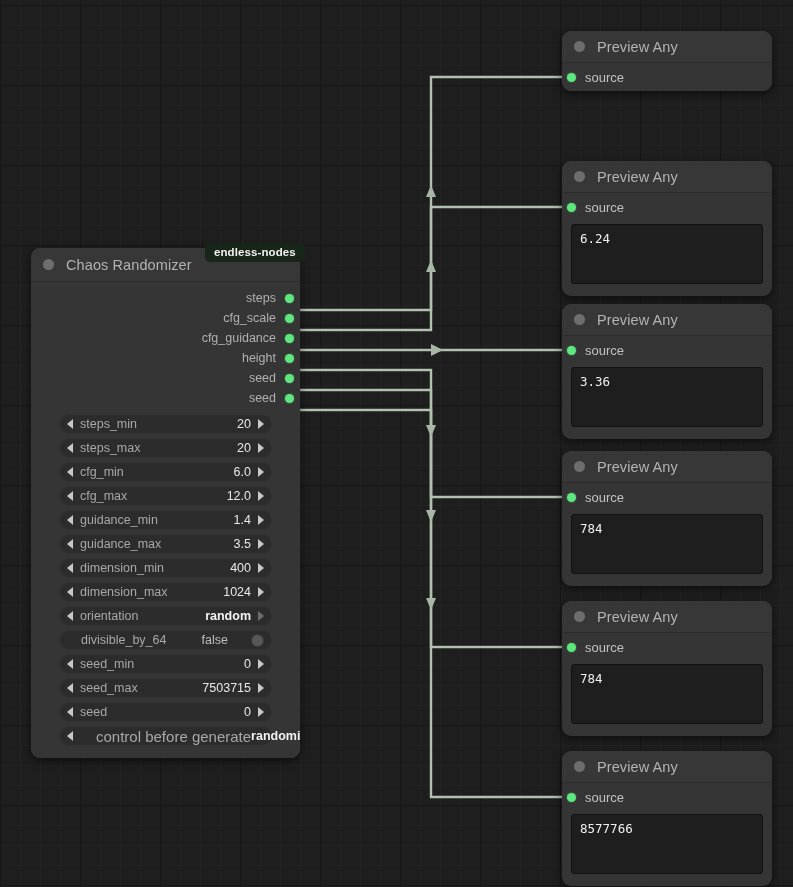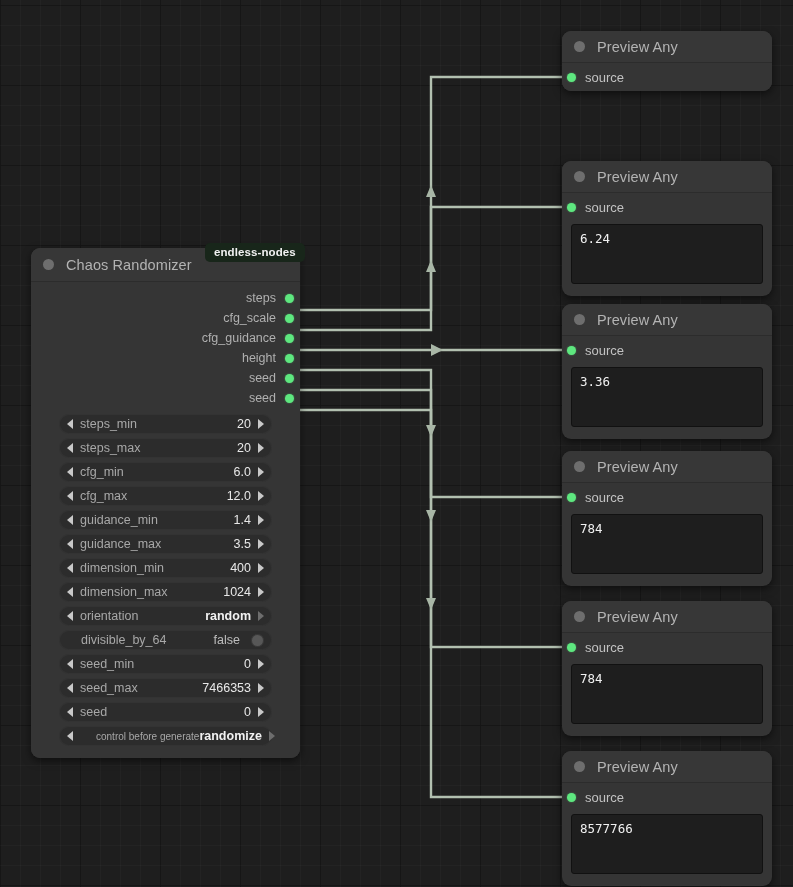--- a/index.html
+++ b/index.html
@@ -78,28 +78,28 @@
   .w-arrow.dim.right{border-left-color:#6d6d6d;}
   .w-name{
     color:#a8a8a8;font-size:12.5px;margin-left:7px;white-space:nowrap;
   }
   .w-val{
     margin-left:auto;margin-right:7px;
     color:#e8e8e8;font-size:12.5px;white-space:nowrap;
   }
   .w-val.bold{font-weight:bold;color:#f2f2f2;}
   .widget.combo .w-name{margin-left:7px;}
-  .widget.wide-label .w-name{font-size:10px;margin-left:23px;}
+  .widget.wide-label .w-name{font-size:15px;margin-left:23px;}
   .toggle-knob{
     width:13px;height:13px;border-radius:50%;
     background:#575757;flex:none;margin-left:3px;
     box-shadow:inset 0 0 0 1px rgba(0,0,0,.35);
   }
   .widget.toggle .w-name{margin-left:14px;}
-  .widget.toggle .w-val{color:#bdbdbd;margin-right:8px;}
+  .widget.toggle .w-val{color:#bdbdbd;margin-right:20px;}
 
   
   .preview{width:210px;}
   .preview .node-header{height:31px;}
   .preview .node-title{font-size:14.5px;}
   .in-slot{
     height:28px;display:flex;align-items:center;padding-left:5px;
   }
   .in-slot .slot-label{
     color:#c2c2c2;font-size:13px;margin-left:9px;
@@ -271,21 +271,21 @@
         <div class="widget">
           <span class="w-arrow left"></span>
           <span class="w-name">seed_min</span>
           <span class="w-val">0</span>
           <span class="w-arrow right"></span>
         </div>
 
         <div class="widget">
           <span class="w-arrow left"></span>
           <span class="w-name">seed_max</span>
-          <span class="w-val">7466353</span>
+          <span class="w-val">7503715</span>
           <span class="w-arrow right"></span>
         </div>
 
         <div class="widget">
           <span class="w-arrow left"></span>
           <span class="w-name">seed</span>
           <span class="w-val">0</span>
           <span class="w-arrow right"></span>
         </div>
 

